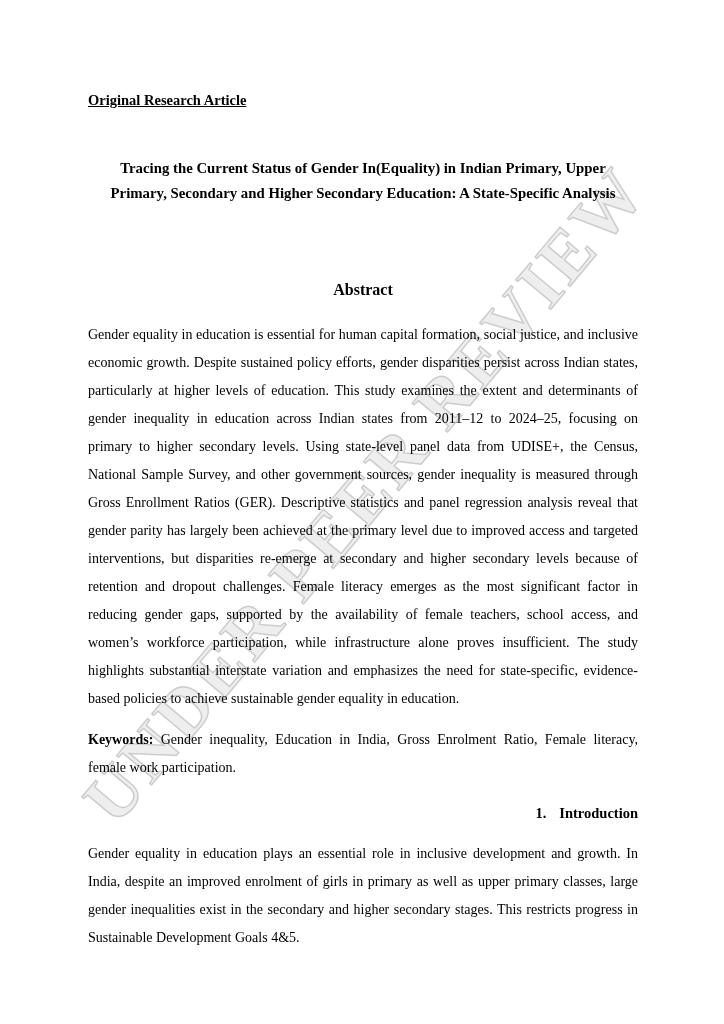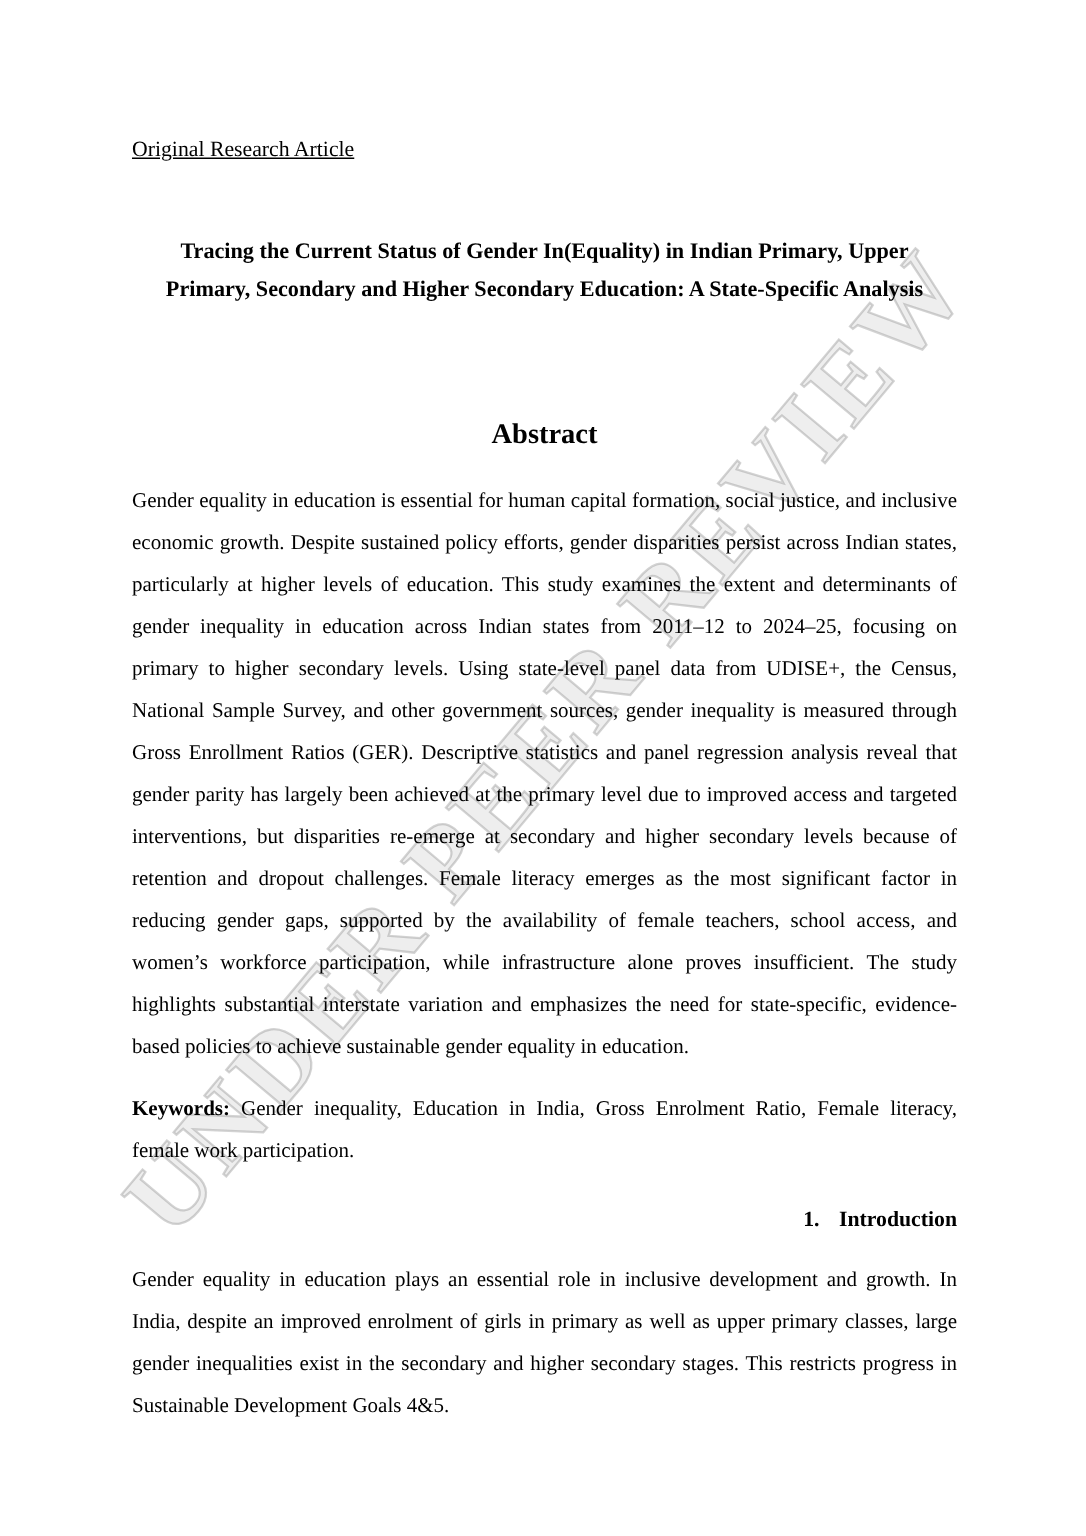--- a/index.html
+++ b/index.html
@@ -42,35 +42,35 @@
     position: absolute;
     left: 88px;
     width: 550px;
     top: 0;
     padding-top: 86px;
     z-index: 1;
     font-size: 14px;
     line-height: 28px;
   }
   .article-type {
-    font-weight: normal;
+    font-weight: bold;
     text-decoration: underline;
     font-size: 14.5px;
     margin: 0;
   }
   .paper-title {
     font-weight: bold;
     font-size: 14.8px;
     text-align: center;
     line-height: 25px;
     margin: 42px 6px 0 6px;
   }
   .abstract-heading {
     font-weight: bold;
-    font-size: 19px;
+    font-size: 16px;
     text-align: center;
     margin: 70px 0 0 0;
   }
   .abstract-paragraph {
     margin: 17px 0 0 0;
     text-align: justify;
   }
   .keywords-line {
     margin: 13px 0 0 0;
     text-align: justify;

